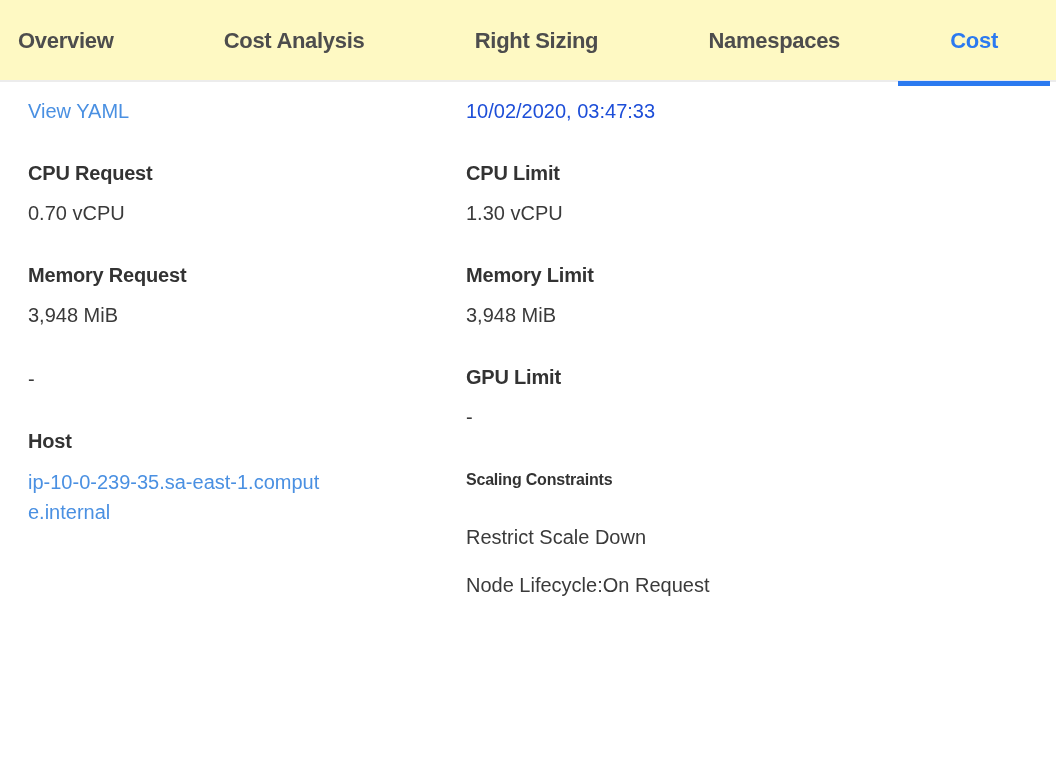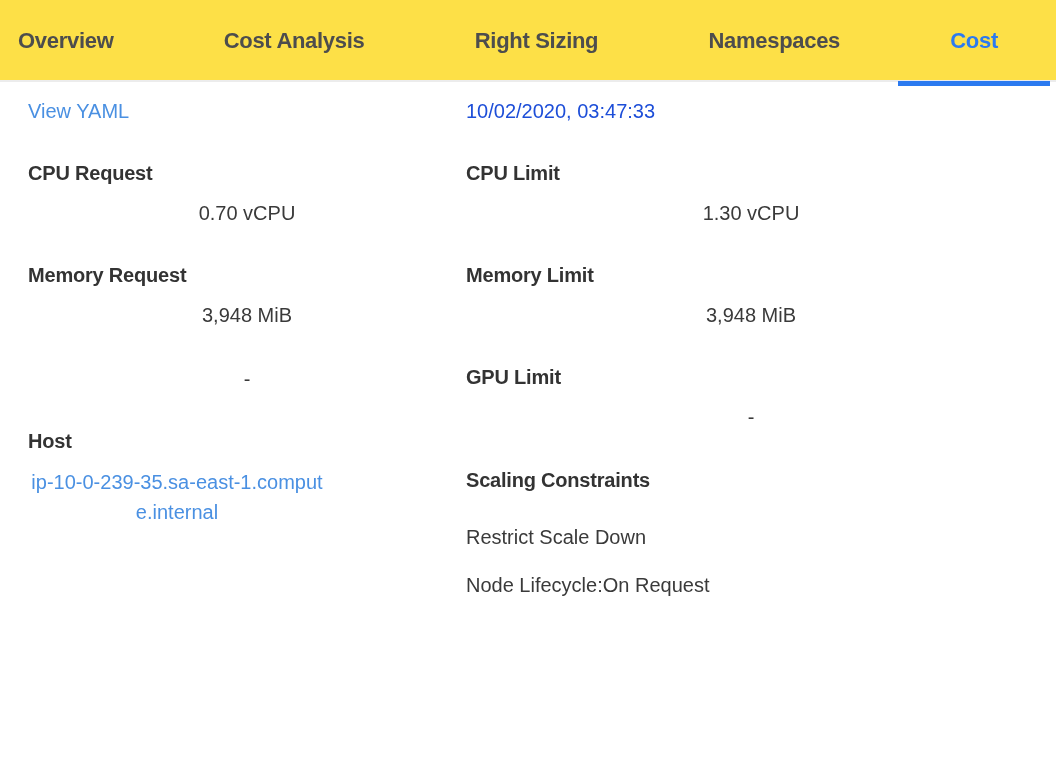--- a/index.html
+++ b/index.html
@@ -9,21 +9,21 @@
     font-family: "Liberation Sans", "DejaVu Sans", sans-serif;
     color: #3a3a3a;
     -webkit-font-smoothing: antialiased;
   }
 
   
   .tabbar {
     display: flex; justify-content: space-between; align-items: center;
     height: 82px; padding: 12px 58px 0 18px;
     border-bottom: 2px solid #ececec;
-    background: #fde047;
+    background: #fef9c3;
   }
   .tab {
     position: relative;
     font-size: 22px; font-weight: 700; letter-spacing: -0.3px;
     line-height: 28px; margin-bottom: 10px;
     color: #4d4d4d; cursor: pointer; white-space: nowrap;
   }
   .tab.active { color: #2b7af0; }
   .tab.active::after {
     content: ""; position: absolute; left: 50%; transform: translateX(-50%);
@@ -39,29 +39,29 @@
   .timestamp { color: #1d4ed8; }
 
   a.link, .link { color: #4a90e2; text-decoration: none; cursor: pointer; }
   .view-yaml { color: #3d87e8; }
 
   .field { margin-bottom: 36px; }
   .field-label {
     font-size: 20px; font-weight: 700; letter-spacing: -0.2px;
     color: #333333; line-height: 25px; margin-bottom: 13px;
   }
-  .field-value { font-size: 20px; line-height: 28px; color: #3a3a3a; text-align: center; }
+  .field-value { font-size: 20px; line-height: 28px; color: #3a3a3a; }
   .field-value.link-value {
     display: block; line-height: 30px; word-break: break-all;
   }
   .host-width { max-width: 298px; }
   .deploy-width { max-width: 326px; }
 
   .section-title {
-    font-size: 20px; font-weight: 700; letter-spacing: -0.2px;
+    font-size: 16px; font-weight: 700; letter-spacing: -0.2px;
     color: #333333; line-height: 26px; margin: 0 0 30px 0;
   }
   .constraint-line {
     font-size: 20px; line-height: 28px; color: #3a3a3a; margin-bottom: 20px;
   }
 </style>
 </head>
 <body>
 
 <header class="tabbar">

